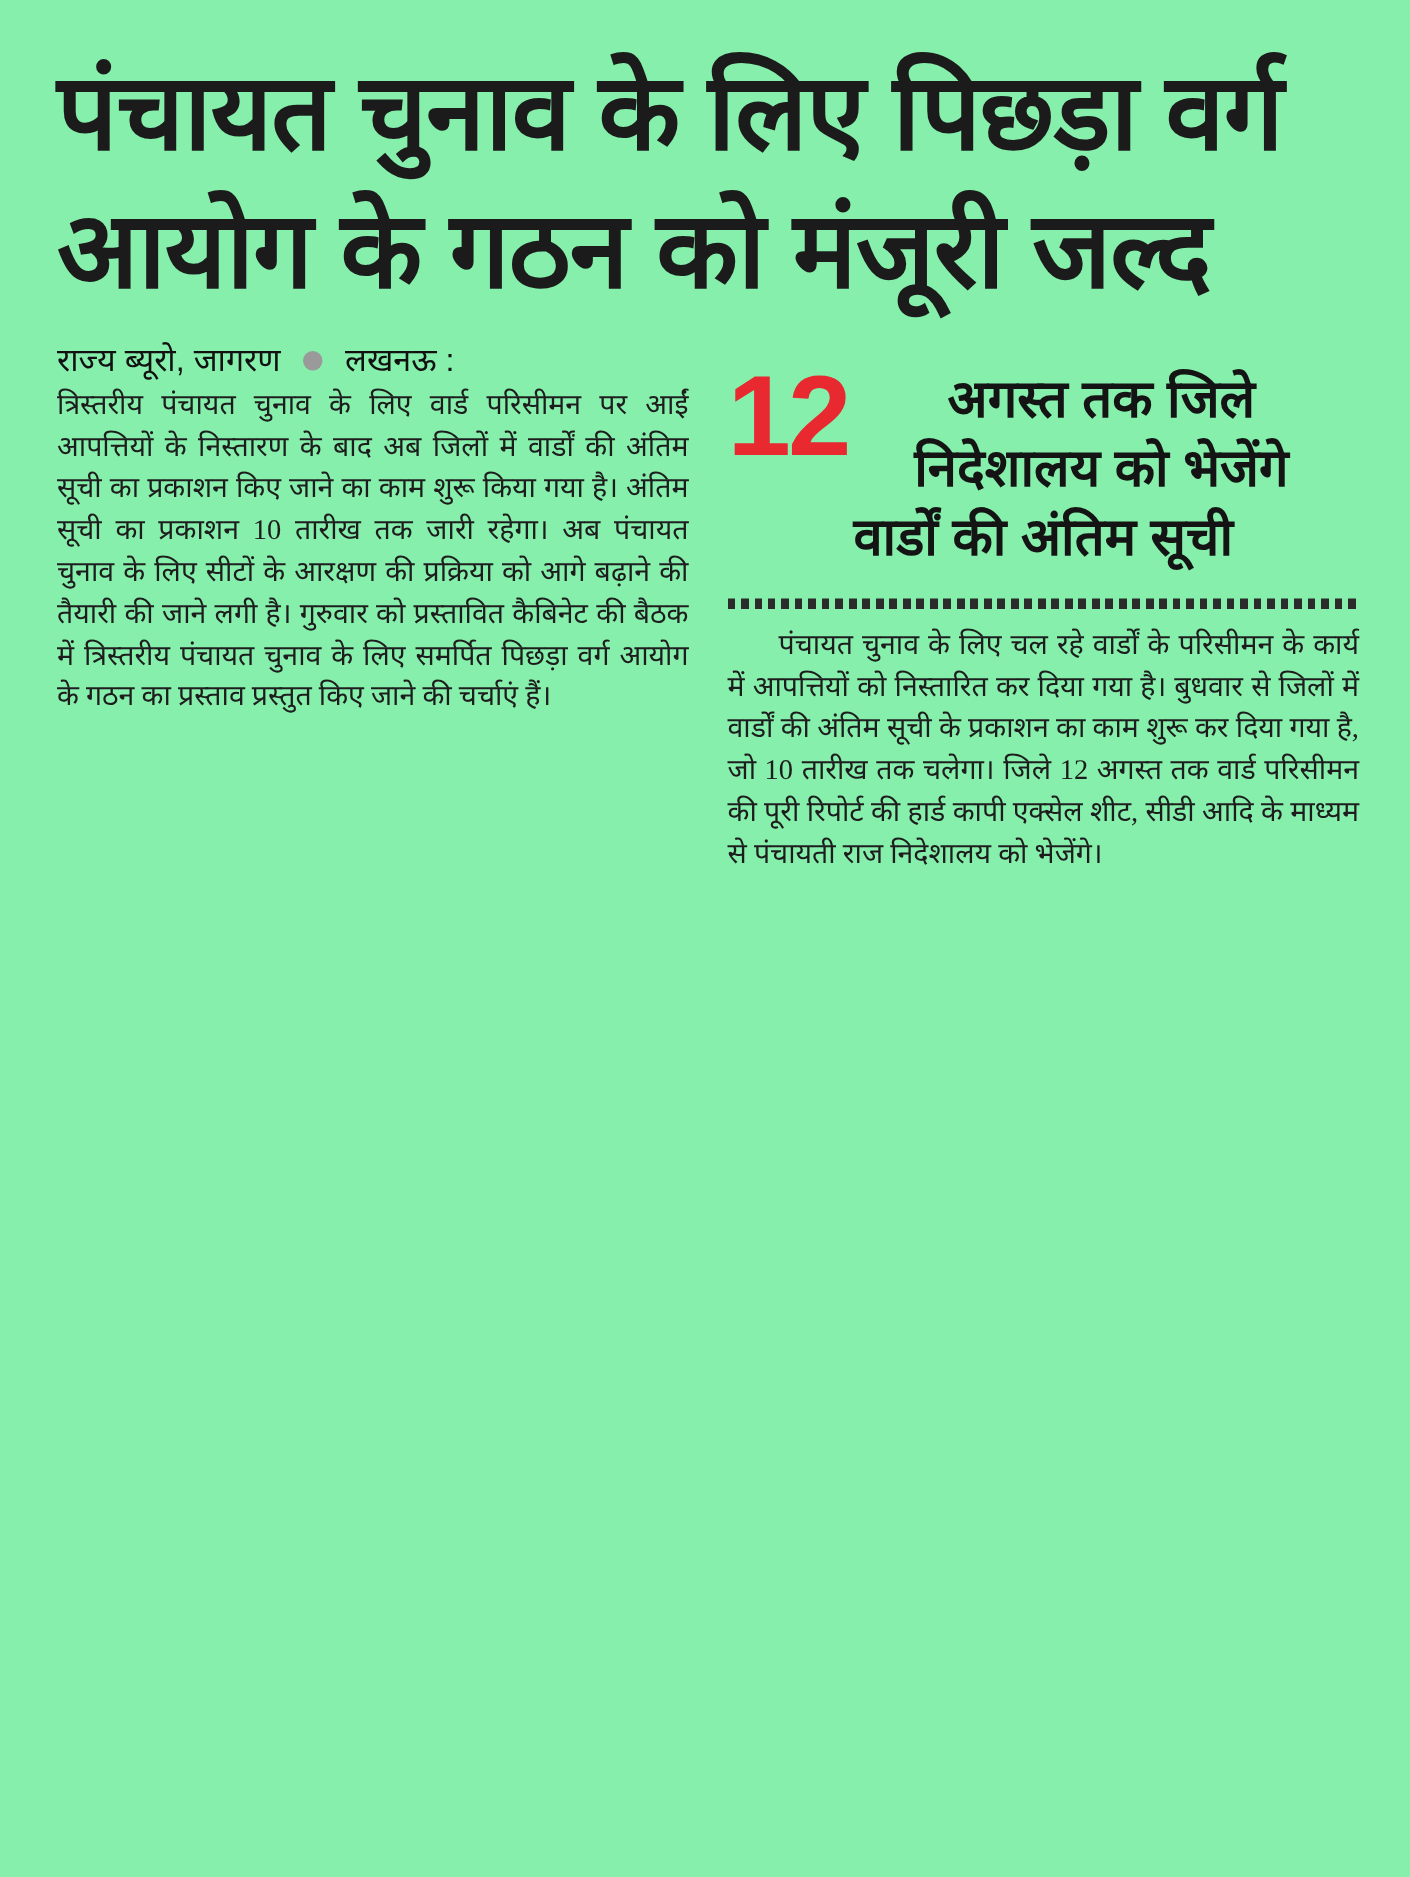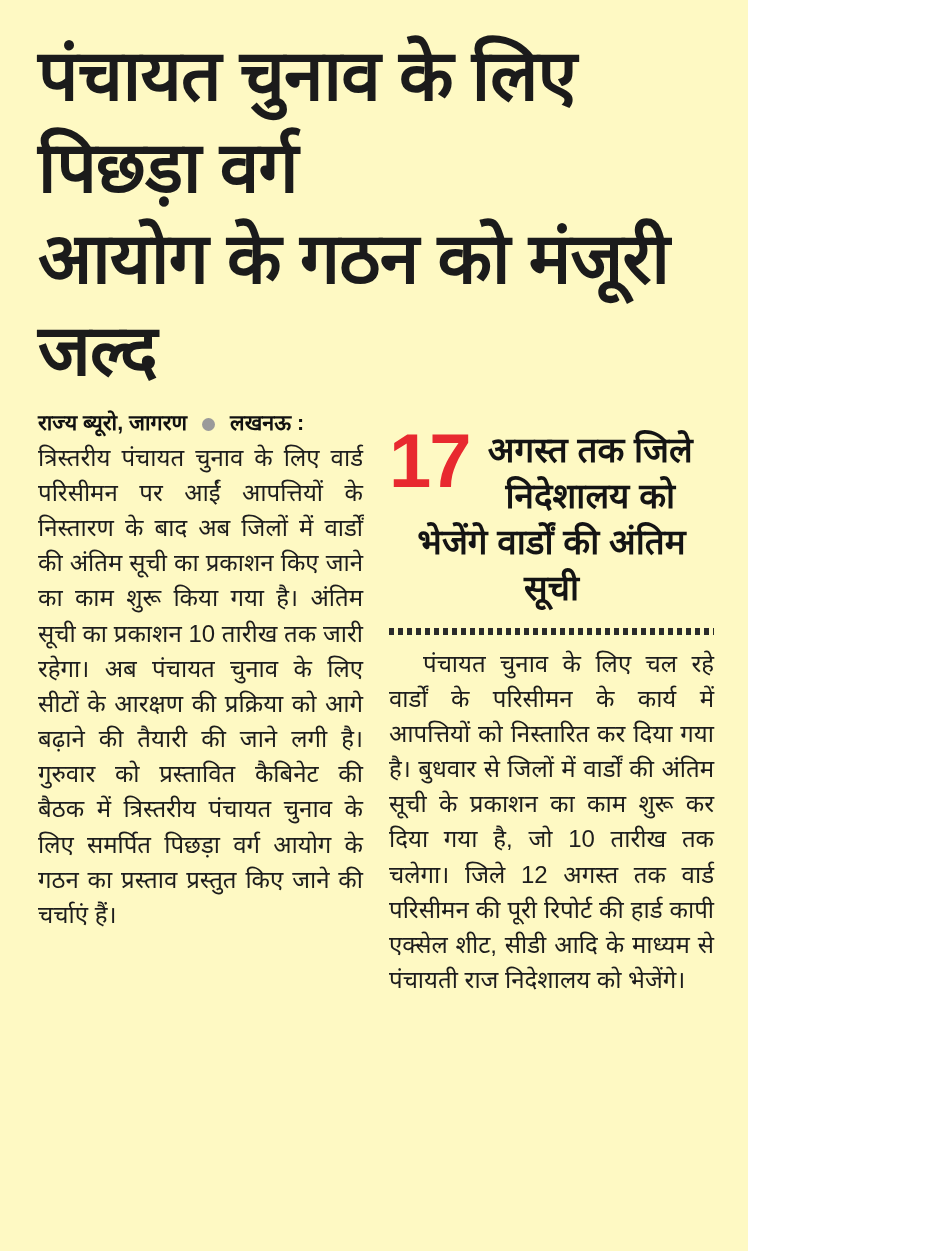--- a/index.html
+++ b/index.html
@@ -12,25 +12,25 @@
     width: 940px;
     height: 1251px;
     overflow: hidden;
     font-family: "Liberation Serif", "DejaVu Serif", serif;
     color: #1a1a1a;
     -webkit-font-smoothing: antialiased;
   }
 
   .clipping {
     position: relative;
-    width: 748px;
+    width: 940px;
     height: 1251px;
     box-sizing: border-box;
     padding: 0;
-    background: #fef9c3;
+    background: #86efac;
   }
 
   
   .headline {
     margin: 0;
     padding: 30px 34px 0 38px;
     font-family: "Liberation Sans", "DejaVu Sans", sans-serif;
     font-weight: 700;
     font-size: 71px;
     line-height: 1.29;
@@ -49,21 +49,21 @@
   .col {
     flex: 1 1 0;
     min-width: 0;
   }
   .col-left  { width: 420px; }
   .col-right { width: 422px; }
 
   
   .byline {
     font-family: "Liberation Sans", "DejaVu Sans", sans-serif;
-    font-weight: 700;
+    font-weight: 400;
     font-size: 21.5px;
     line-height: 1.28;
     color: #111;
     display: flex;
     align-items: center;
     flex-wrap: wrap;
     gap: 11px;
     margin-bottom: 2px;
   }
   .byline .bullet-dot {
@@ -71,22 +71,22 @@
     width: 13px;
     height: 13px;
     border-radius: 50%;
     background: #9a9a9a;
     flex: 0 0 auto;
     margin: 0 4px;
   }
 
   
   .body-text {
-    font-family: Liberation Sans, sans-serif;
-    font-size: 24px;
+    font-family: Liberation Serif, serif;
+    font-size: 19px;
     line-height: 1.465;
     text-align: justify;
     text-justify: inter-word;
     color: #1d1d1d;
     margin: 0;
     hyphens: none;
   }
   .body-text.first-para { text-indent: 0; }
   .body-text.indent     { text-indent: 34px; }
   .body-text + .body-text { margin-top: 4px; }
@@ -144,21 +144,21 @@
       </div>
 
       <p class="body-text first-para">त्रिस्तरीय पंचायत चुनाव के लिए वार्ड परिसीमन पर आईं आपत्तियों के निस्तारण के बाद अब जिलों में वार्डों की अंतिम सूची का प्रकाशन किए जाने का काम शुरू किया गया है। अंतिम सूची का प्रकाशन 10 तारीख तक जारी रहेगा। अब पंचायत चुनाव के लिए सीटों के आरक्षण की प्रक्रिया को आगे बढ़ाने की तैयारी की जाने लगी है। गुरुवार को प्रस्तावित कैबिनेट की बैठक में त्रिस्तरीय पंचायत चुनाव के लिए समर्पित पिछड़ा वर्ग आयोग के गठन का प्रस्ताव प्रस्तुत किए जाने की चर्चाएं हैं।</p>
 
 
     </div>
 
     <div class="col col-right">
 
       <div class="pullquote">
-        <span class="pq-figure">17</span>
+        <span class="pq-figure">12</span>
         <p class="pq-head">अगस्त तक जिले निदेशालय को भेजेंगे वार्डों की अंतिम सूची</p>
       </div>
 
       <div class="pq-rule"></div>
 
 
       <p class="body-text indent">पंचायत चुनाव के लिए चल रहे वार्डों के परिसीमन के कार्य में आपत्तियों को निस्तारित कर दिया गया है। बुधवार से जिलों में वार्डों की अंतिम सूची के प्रकाशन का काम शुरू कर दिया गया है, जो 10 तारीख तक चलेगा। जिले 12 अगस्त तक वार्ड परिसीमन की पूरी रिपोर्ट की हार्ड कापी एक्सेल शीट, सीडी आदि के माध्यम से पंचायती राज निदेशालय को भेजेंगे।</p>
 
     </div>
 

